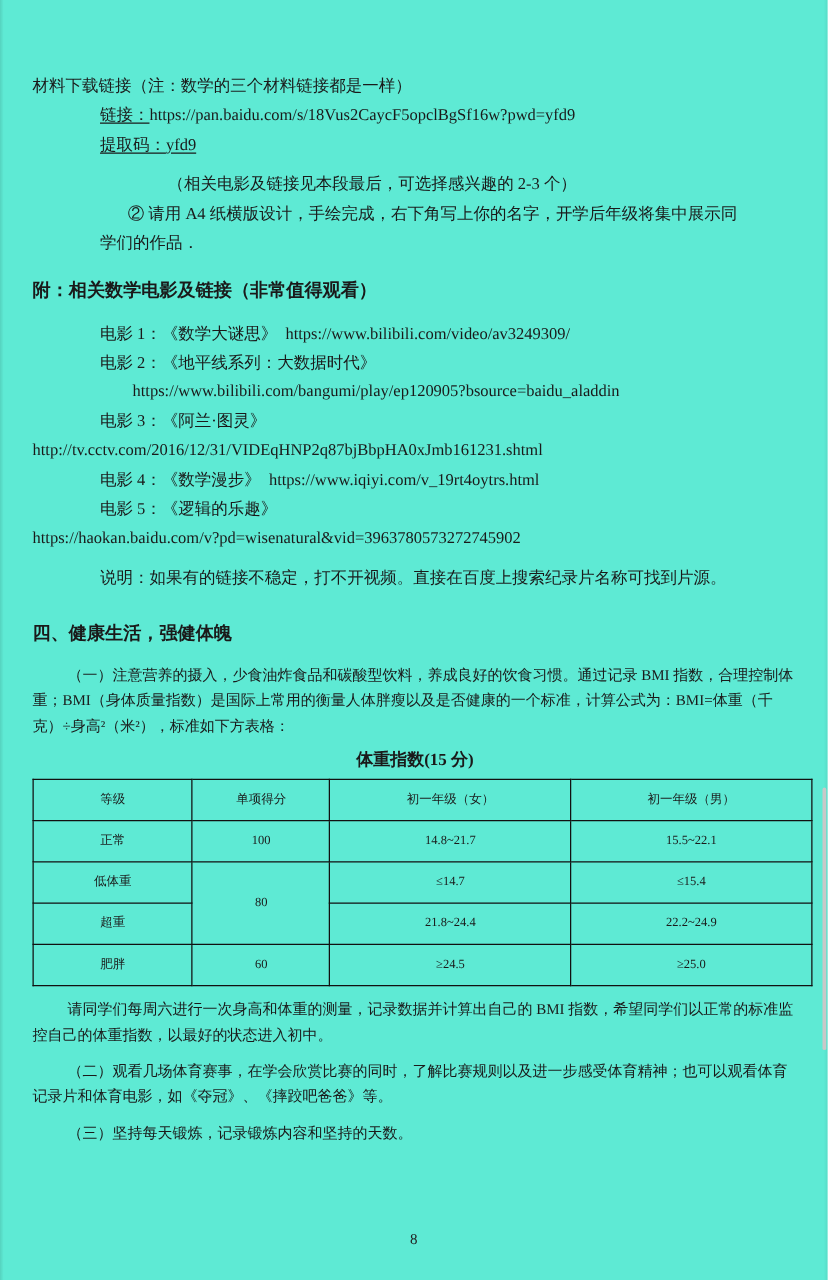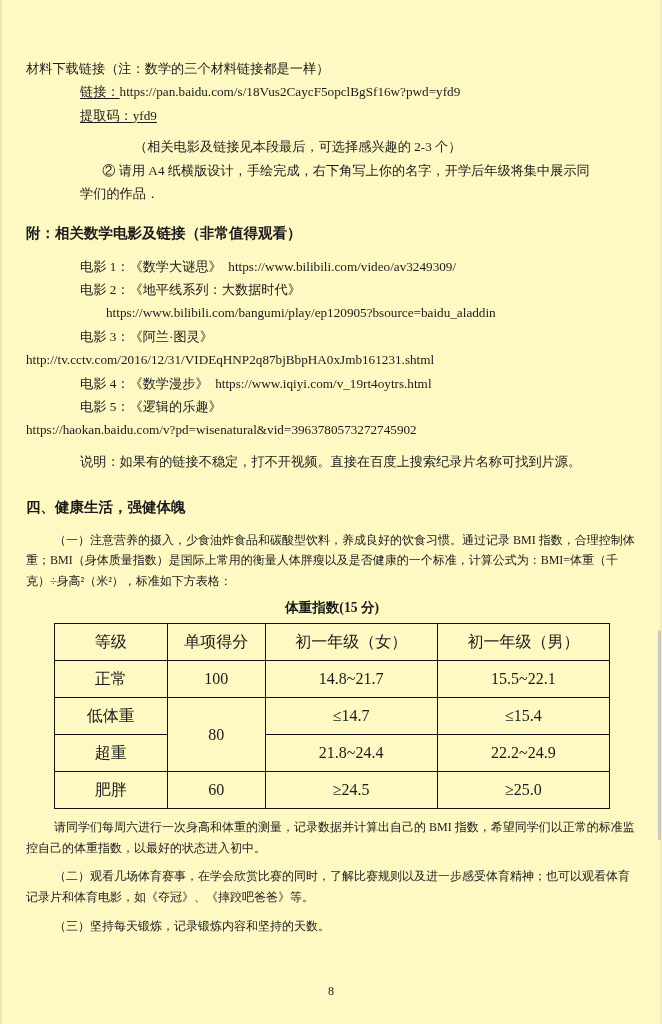--- a/index.html
+++ b/index.html
@@ -13,21 +13,21 @@
     position: relative;
     font-family: "Liberation Serif", "DejaVu Serif", serif;
     color: #1a1a1a;
     overflow: hidden;
   }
   .page {
     position: absolute;
     left: 0; top: 0;
     width: 662px;
     height: 1024px;
-    background: #fef9c3;
+    background: #5eead4;
     padding: 0;
     box-sizing: border-box;
   }
   .content {
     position: absolute;
     left: 26px;
     top: 58px;
     width: 612px;
     font-size: 13.2px;
     line-height: 1.62;
@@ -65,22 +65,22 @@
   .para-indent { text-indent: 28px; }
   .tbl-title {
     text-align: center;
     font-weight: bold;
     font-size: 13.6px;
     margin: 6px 0 4px 0;
   }
   table.bmi {
     border-collapse: collapse;
     margin: 0 auto;
-    width: 556px;
-    font-size: 16px;
+    width: 624px;
+    font-size: 10px;
   }
   table.bmi td {
     border: 1px solid #111;
     text-align: center;
     padding: 5px 2px;
     height: 22px;
   }
   table.bmi td.c1 { width: 112px; }
   table.bmi td.c2 { width: 96px; }
   table.bmi td.c3 { width: 172px; }

